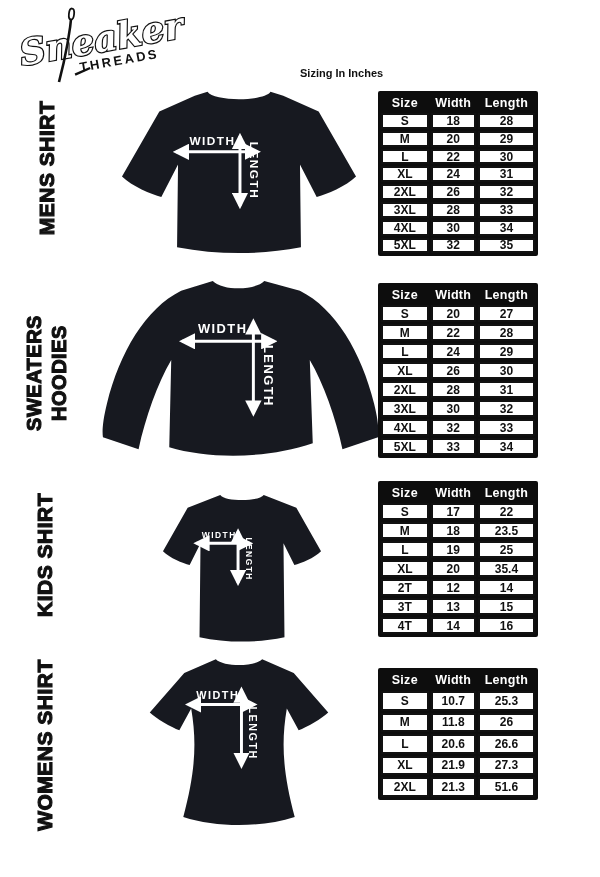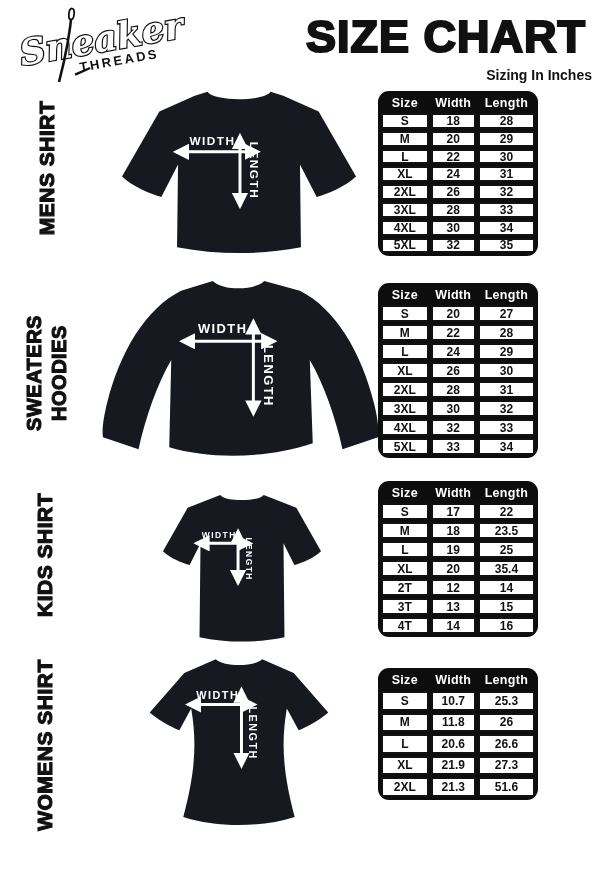--- a/index.html
+++ b/index.html
@@ -9,40 +9,40 @@
   }
   .page{position:absolute;inset:0;}
 
   
   .title{
     position:absolute;left:300px;top:14px;width:292px;text-align:center;
     font-size:45px;font-weight:900;line-height:1;letter-spacing:1px;
     -webkit-text-stroke:2.2px #111;color:#111;white-space:nowrap;
   }
   .subtitle{
-    position:absolute;left:300px;top:67px;width:292px;text-align:right;
-    font-size:14px;font-weight:bold;color:#111;
+    position:absolute;left:300px;top:67px;width:292px;text-align:left;
+    font-size:11px;font-weight:bold;color:#111;
   }
 
   
   .vlabel{
     position:absolute;transform:translate(-50%,-50%) rotate(-90deg);
     font-weight:900;font-size:21px;color:#111;-webkit-text-stroke:1.1px #111;
     white-space:pre-line;text-align:center;line-height:25px;letter-spacing:.5px;
   }
   #lbl-0{left:46px;top:168px;}
   #lbl-1{left:47px;top:373px;font-size:20px;}
   #lbl-2{left:44px;top:555px;}
   #lbl-3{left:44px;top:745px;}
 
   
   .size-table{
     position:absolute;left:378px;width:160px;background:#0d0d0d;
     padding:3px;box-sizing:border-box;display:grid;gap:2px;
-    grid-template-columns:1fr .95fr 1.2fr;border-radius:11px;
+    grid-template-columns:1fr .95fr 1.2fr;border-radius:2px;
   }
   .size-table .th{
     color:#fff;font-weight:bold;font-size:12.5px;text-align:center;
     display:flex;align-items:center;justify-content:center;letter-spacing:.3px;
   }
   .size-table .td{
     background:#fff;border:2px solid #111;color:#111;font-weight:bold;
     font-size:12px;text-align:center;display:flex;align-items:center;
     justify-content:center;box-sizing:border-box;
   }
@@ -64,21 +64,20 @@
   <svg viewBox="0 0 170 85" style="left:15px;top:4px;width:170px;height:85px">
     <g transform="rotate(-10 85 45)">
       <text x="88" y="48" text-anchor="middle" font-family="DejaVu Serif, serif" font-style="italic" font-weight="bold" font-size="36" fill="#ffffff" stroke="#111111" stroke-width="2.4" paint-order="stroke">Sneaker</text>
       <text x="102" y="64" text-anchor="middle" font-family="Liberation Sans, sans-serif" font-weight="bold" font-size="13" letter-spacing="2.5" fill="#111111">THREADS</text>
       <path d="M56 66 L72 62" stroke="#111" stroke-width="2.4" fill="none"></path>
     </g>
     <path d="M57 6 C55 30 50 55 44 78" stroke="#111" stroke-width="2.6" fill="none"></path>
     <ellipse cx="56.5" cy="10" rx="2.6" ry="5.5" transform="rotate(6 56.5 10)" fill="#fff" stroke="#111" stroke-width="1.8"></ellipse>
   </svg>
 
-  <div class="title">SIZE CHART</div>
   <div class="subtitle">Sizing In Inches</div>
 
   <div class="vlabel" id="lbl-0">MENS SHIRT</div>
   <div class="vlabel" id="lbl-1">SWEATERS
 HOODIES</div>
   <div class="vlabel" id="lbl-2">KIDS SHIRT</div>
   <div class="vlabel" id="lbl-3">WOMENS SHIRT</div>
 
   <svg viewBox="0 0 250 180" style="left:116px;top:82px;width:246px;height:177px">
     <defs>

